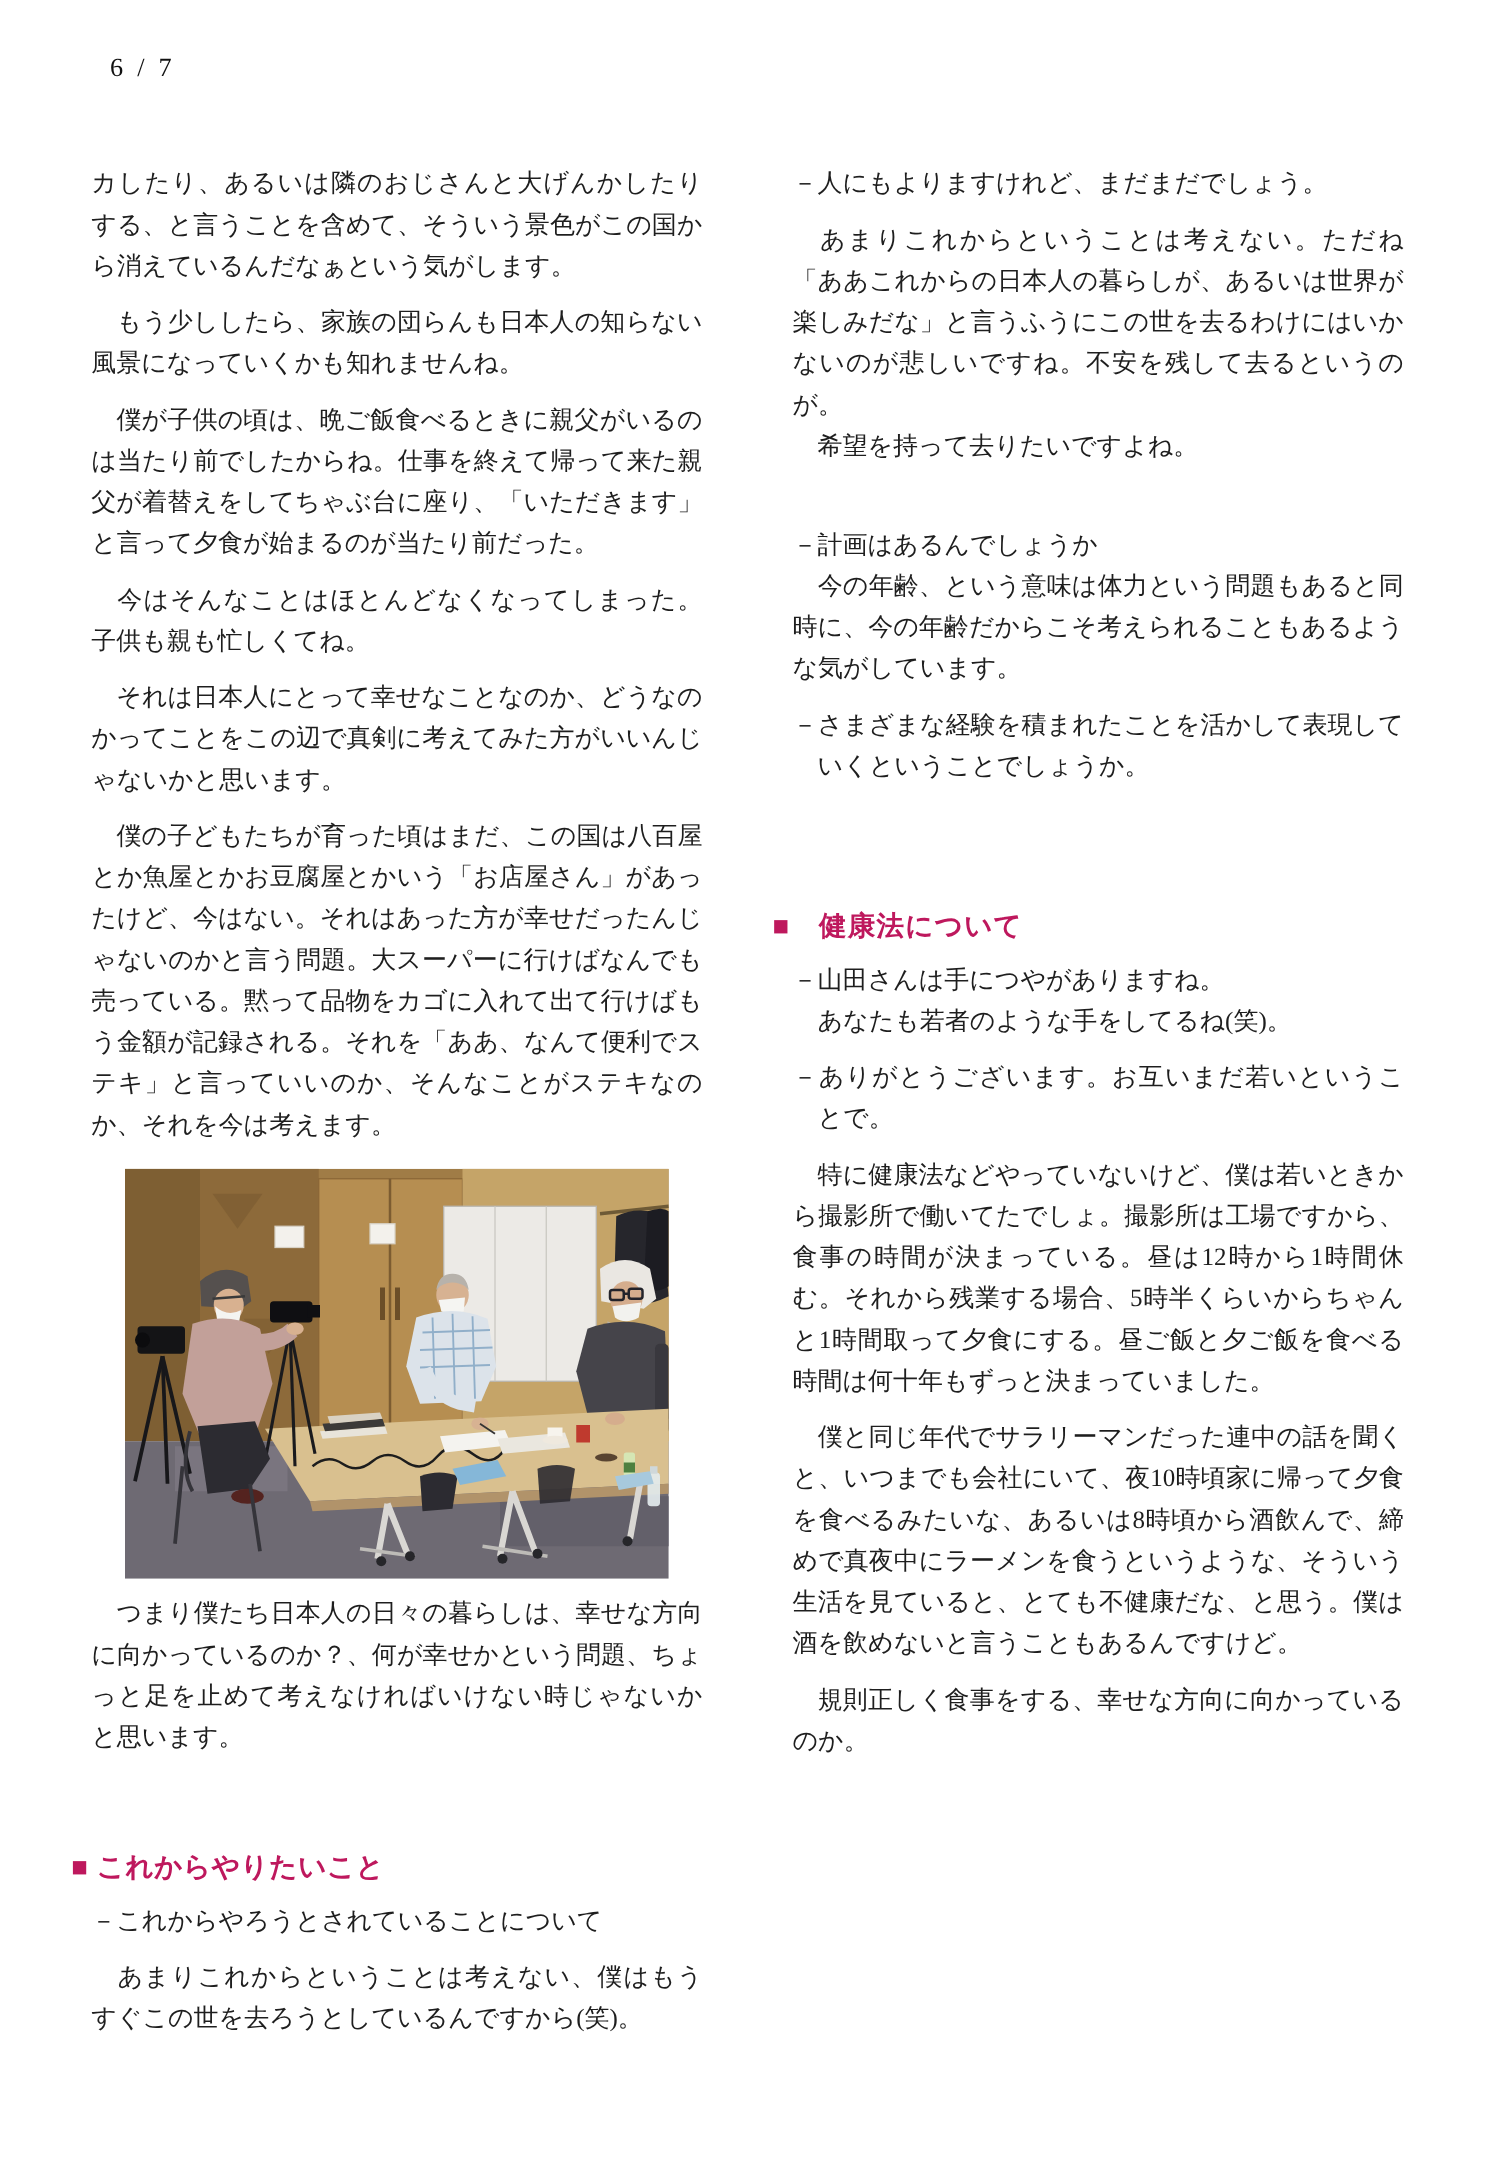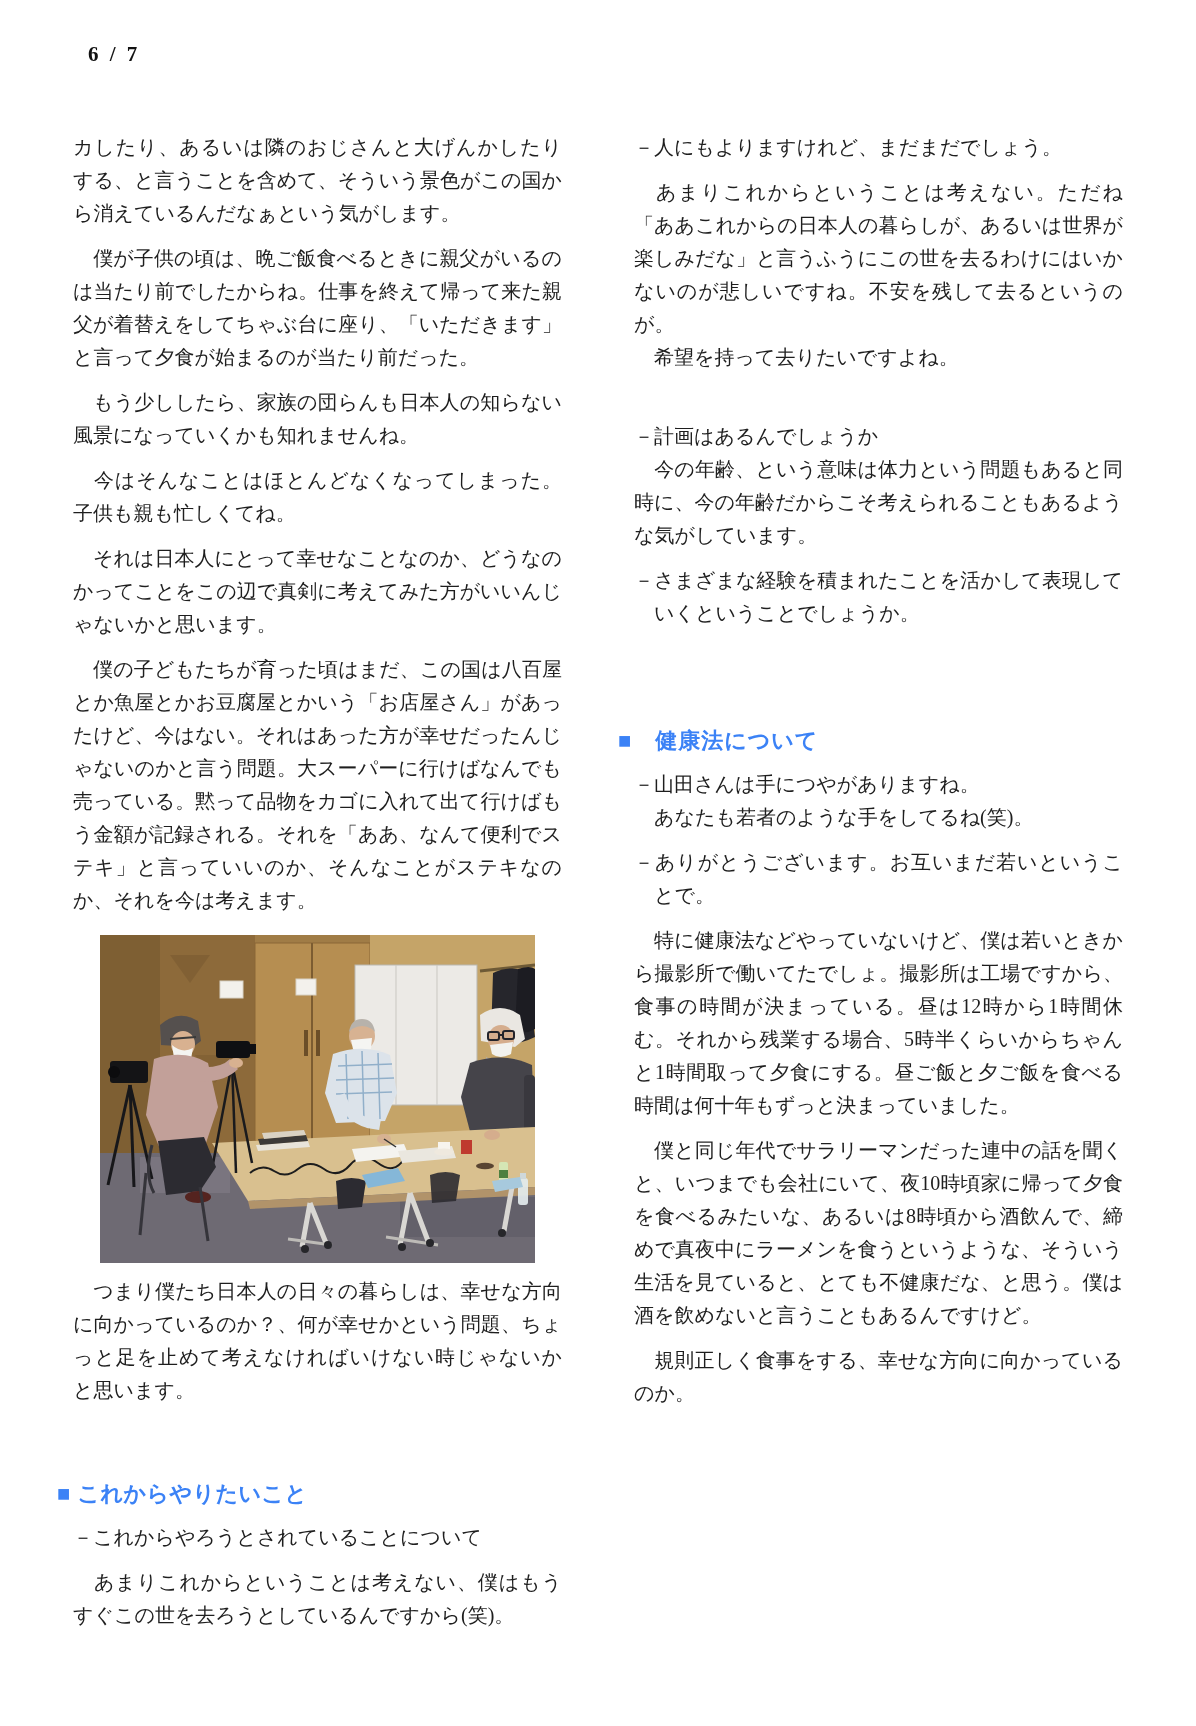--- a/index.html
+++ b/index.html
@@ -7,49 +7,49 @@
     position:relative;
     width:1196px;height:1726px;
     box-sizing:border-box;
     background:#ffffff;
     padding:34px 56px 40px 57px;
     overflow:hidden;
     font-family:"Liberation Serif","DejaVu Serif",serif;
     color:#1e1e1e;
   }
   .page-number{
-    font-size:21px;font-weight:bold;letter-spacing:3px;
+    font-size:21px;font-weight:normal;letter-spacing:3px;
     margin:8px 0 0 31px;color:#111;
   }
   .columns{display:flex;gap:40px;margin-top:64px;}
   .col{width:521px;font-size:20px;line-height:33px;text-align:justify;}
   .col p{margin:12px 16px 0;white-space:pre-wrap;}
   .col p.cont{margin-top:0;}
   .col p.q{padding-left:1em;text-indent:-1em;}
   .col p.qspaced{padding-left:1em;text-indent:-1em;margin-top:46px;}
   .col > :first-child{margin-top:0;}
   .col h2{
     font-family:"Liberation Sans","DejaVu Sans",sans-serif;
-    font-size:22px;font-weight:bold;color:#3b82f6;
+    font-size:22px;font-weight:bold;color:#be185d;
     margin:72px 0 12px;line-height:30px;letter-spacing:0.5px;
   }
   .col h2.heading-lg{margin-top:96px;letter-spacing:1px;}
   .photo-wrap{width:435px;margin:18px auto 10px;}
   .photo-wrap svg{display:block;}
 </style>
 </head>
 <body>
 
 <div class="page">
   <div class="page-number">6 / 7</div>
   <div class="columns">
     <div class="col">
         <p class="para">カしたり、あるいは隣のおじさんと大げんかしたりする、と言うことを含めて、そういう景色がこの国から消えているんだなぁという気がします。</p>
+        <p class="para">　もう少ししたら、家族の団らんも日本人の知らない風景になっていくかも知れませんね。</p>
         <p class="para">　僕が子供の頃は、晩ご飯食べるときに親父がいるのは当たり前でしたからね。仕事を終えて帰って来た親父が着替えをしてちゃぶ台に座り、「いただきます」と言って夕食が始まるのが当たり前だった。</p>
-        <p class="para">　もう少ししたら、家族の団らんも日本人の知らない風景になっていくかも知れませんね。</p>
         <p class="para">　今はそんなことはほとんどなくなってしまった。子供も親も忙しくてね。</p>
         <p class="para">　それは日本人にとって幸せなことなのか、どうなのかってことをこの辺で真剣に考えてみた方がいいんじゃないかと思います。</p>
         <p class="para">　僕の子どもたちが育った頃はまだ、この国は八百屋とか魚屋とかお豆腐屋とかいう「お店屋さん」があったけど、今はない。それはあった方が幸せだったんじゃないのかと言う問題。大スーパーに行けばなんでも売っている。黙って品物をカゴに入れて出て行けばもう金額が記録される。それを「ああ、なんて便利でステキ」と言っていいのか、そんなことがステキなのか、それを今は考えます。</p>
   <div class="photo-wrap">
     <svg viewBox="0 0 435 328" width="435" height="328" xmlns="http://www.w3.org/2000/svg" role="img">
 
       <rect x="0" y="0" width="435" height="218" fill="#a07c46"></rect>
       <rect x="0" y="0" width="60" height="218" fill="#7e5f33"></rect>
       <rect x="60" y="0" width="95" height="218" fill="#8d6a3a"></rect>
       <polygon points="70,20 110,20 90,48" fill="#7a5a30" opacity="0.6"></polygon>

